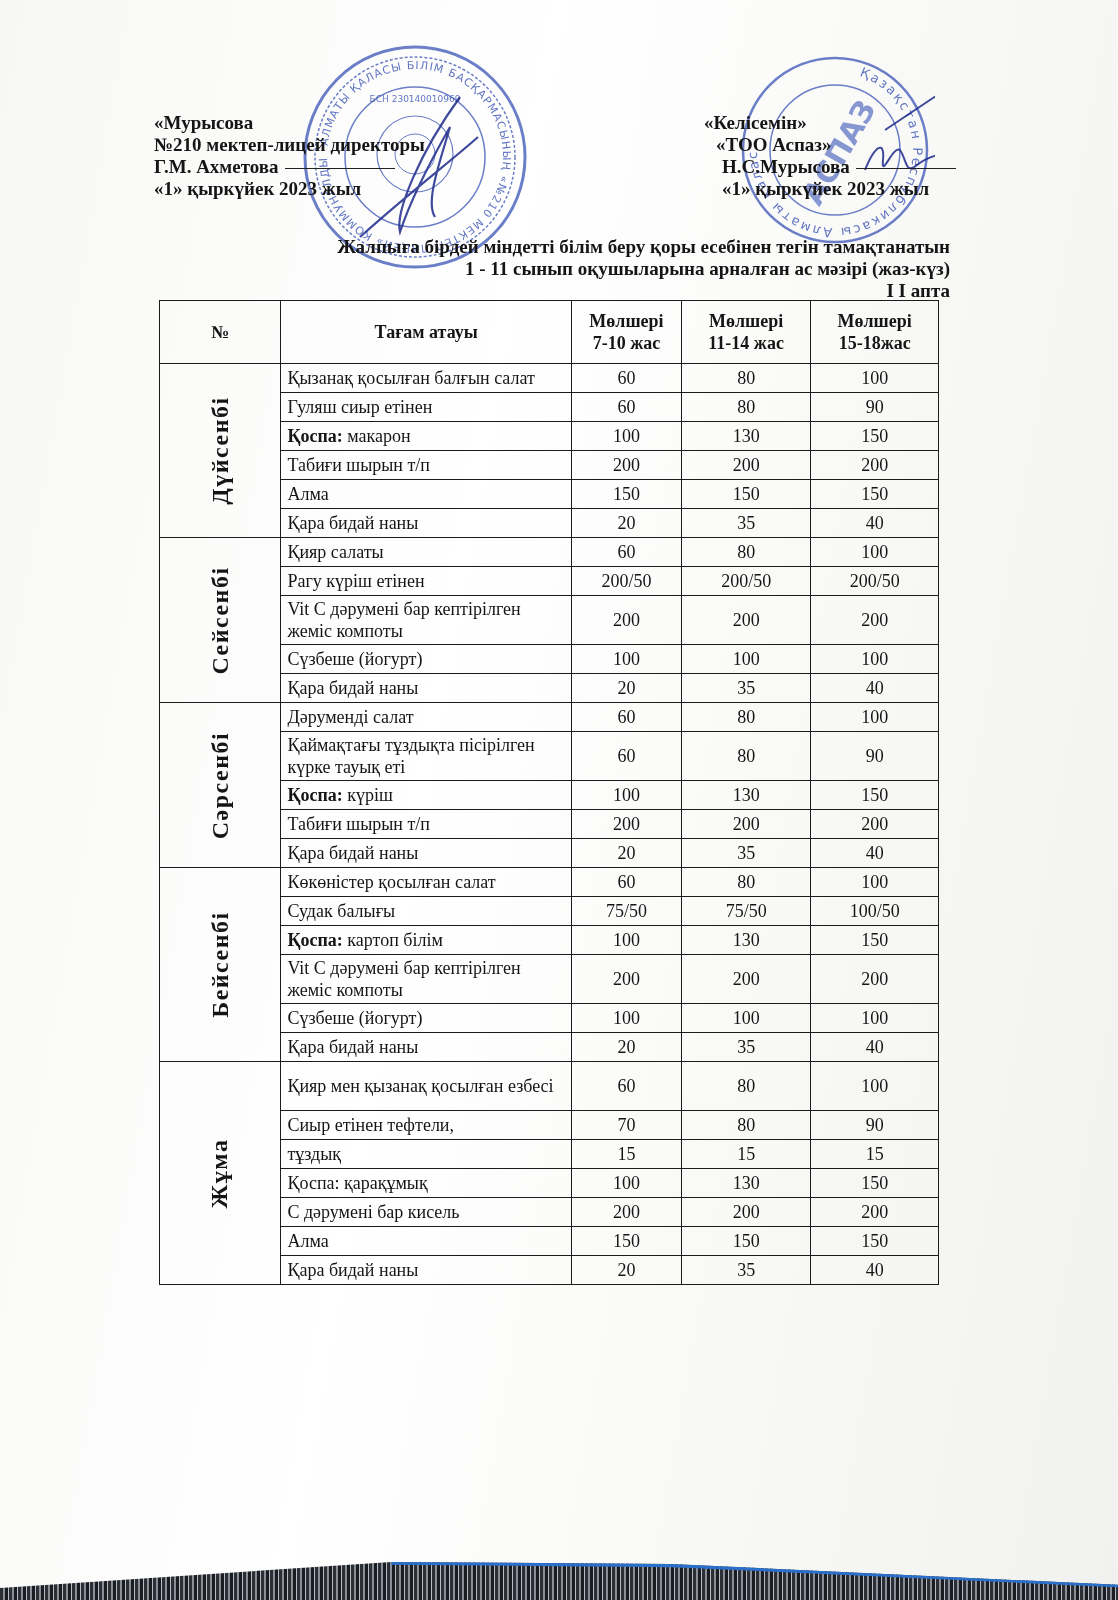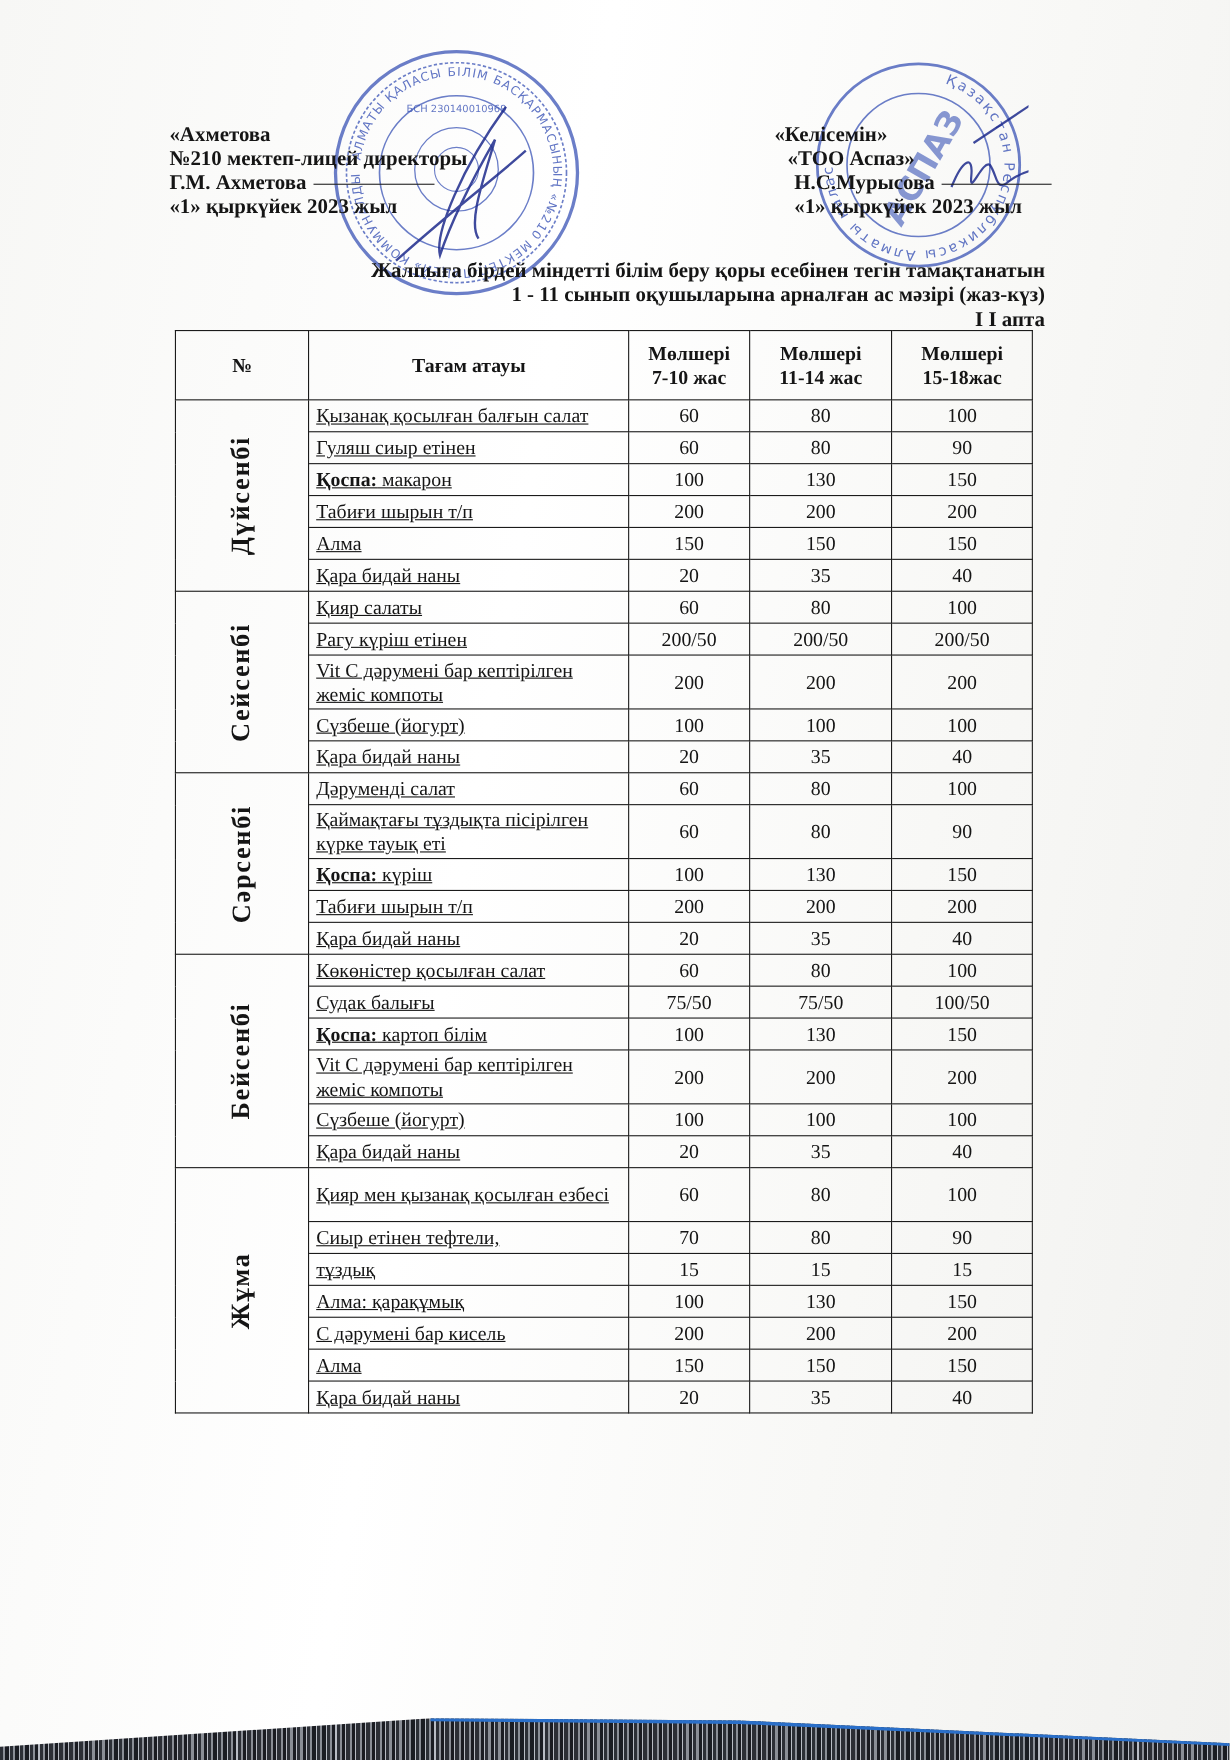--- a/index.html
+++ b/index.html
@@ -48,21 +48,21 @@
   }
   table.menu td, table.menu th {
     border: 1.4px solid #1b1b1b; padding: 0 6px; vertical-align: middle;
   }
   table.menu th { font-weight: bold; text-align: center; font-size: 18px; line-height: 22px; height: 62px; }
   .col-no { width: 66px; }
   .col-name { width: 302px; }
   .col-a { width: 100px; }
   .col-b { width: 122px; }
   .col-c { width: 120px; }
-  td.name { text-align: left; line-height: 22px; text-decoration: underline; }
+  td.name { text-align: left; line-height: 22px; }
   td.val { text-align: center; }
   tr.r1 td { height: 28px; }
   tr.r2 td { height: 48px; }
   td.day {
     text-align: center; padding: 0;
   }
   .day-label {
     display: inline-block; transform: rotate(-90deg); white-space: nowrap;
     font-weight: bold; font-size: 24px; letter-spacing: 1.5px;
   }
@@ -100,21 +100,21 @@
     <path id="arcR" d="M 100 100 m -78 0 a 78 78 0 1 1 156 0 a 78 78 0 1 1 -156 0"></path>
   </defs>
   <text font-family="DejaVu Sans, sans-serif" font-size="13" fill="#3953b5" fill-opacity="0.8" letter-spacing="2">
     <textPath href="#arcR" startOffset="30%">Қазақстан Республикасы Алматы қаласы</textPath>
   </text>
   <text x="100" y="115" text-anchor="middle" font-family="DejaVu Sans, sans-serif" font-weight="bold" font-size="30" fill="#3953b5" fill-opacity="0.6" transform="rotate(-60 100 100)">АСПАЗ</text>
   <path d="M130 120 C 140 95, 150 90, 148 110 C 146 130, 158 95, 165 100 C 172 110, 170 125, 182 115 C 195 105, 215 100, 230 105 M 150 80 L 210 40" stroke="#1d2a8c" stroke-width="2" fill="none" stroke-opacity="0.85"></path>
 </svg>
 
 <div class="approve-block approve-left">
-  <div>«Ахметова</div>
+  <div>«Мурысова</div>
   <div>№210 мектеп-лицей директоры</div>
   <div><span>Г.М. Ахметова</span><span class="sign-line"></span></div>
   <div>«1» қыркүйек 2023 жыл</div>
 </div>
 
 <div class="approve-block approve-right">
   <div>«Келісемін»</div>
   <div class="line2">«ТОО Аспаз»</div>
   <div class="line3"><span>Н.С.Мурысова</span><span class="sign-line-r"></span></div>
   <div class="line4">«1» қыркүйек 2023 жыл</div>
@@ -284,21 +284,21 @@
         <td class="val">80</td>
         <td class="val">90</td>
       </tr>
       <tr class="r1">
         <td class="name"><span>тұздық</span></td>
         <td class="val">15</td>
         <td class="val">15</td>
         <td class="val">15</td>
       </tr>
       <tr class="r1">
-        <td class="name"><span>Алма: қарақұмық</span></td>
+        <td class="name"><span>Қоспа: қарақұмық</span></td>
         <td class="val">100</td>
         <td class="val">130</td>
         <td class="val">150</td>
       </tr>
       <tr class="r1">
         <td class="name"><span>С дәрумені бар кисель</span></td>
         <td class="val">200</td>
         <td class="val">200</td>
         <td class="val">200</td>
       </tr>

